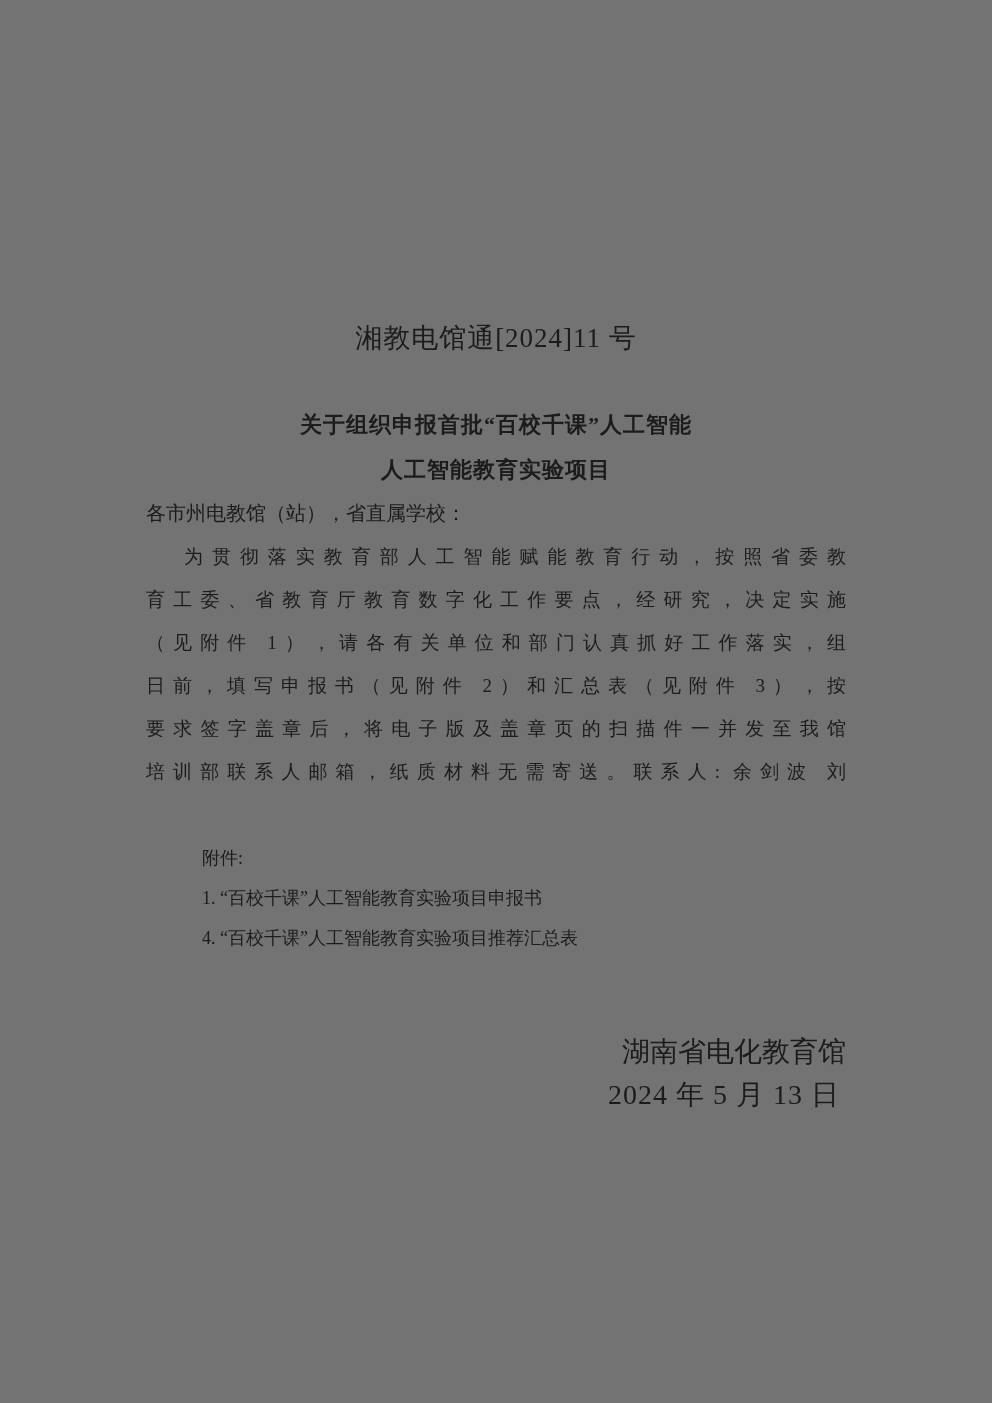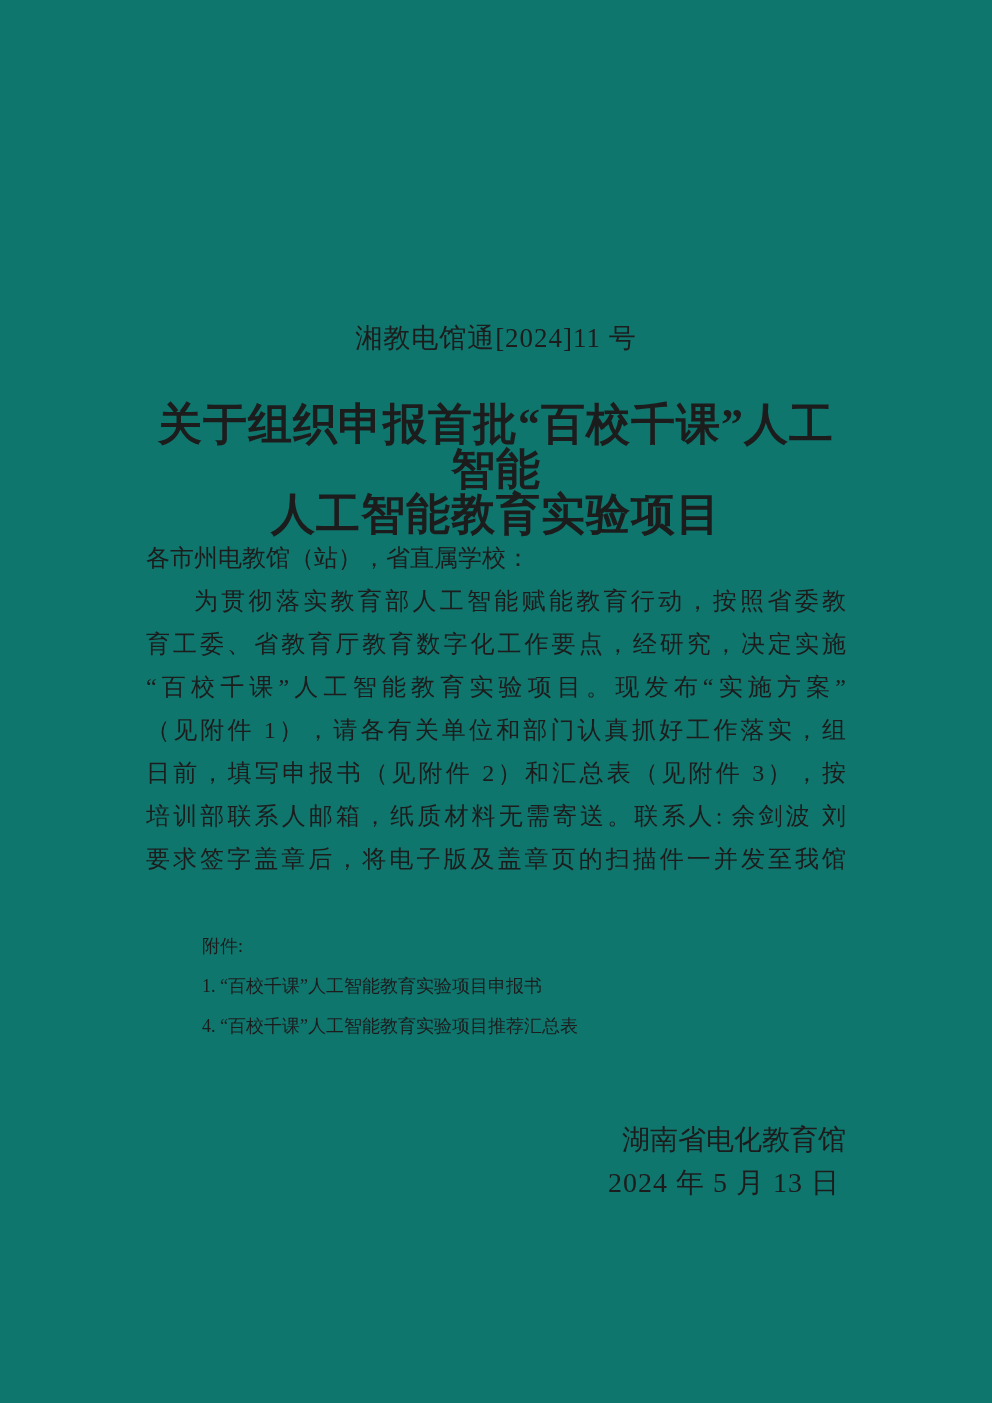--- a/index.html
+++ b/index.html
@@ -4,51 +4,51 @@
 <style>
   html, body {
     margin: 0;
     padding: 0;
     background: #ffffff;
   }
   .page {
     position: relative;
     width: 992px;
     height: 1403px;
-    background: #0f766e;
+    background: #737373;
     overflow: hidden;
     color: #1c1c1c;
     font-family: "Liberation Serif", "DejaVu Serif", serif;
   }
   .content {
     width: 700px;
     margin: 0 auto;
     padding-top: 317px;
     box-sizing: content-box;
   }
   .doc-number {
     text-align: center;
     font-size: 27px;
     line-height: 43px;
     letter-spacing: 1px;
   }
   .title {
     margin-top: 42px;
     text-align: center;
-    font-size: 44px;
+    font-size: 22px;
     font-weight: 700;
     line-height: 45px;
     letter-spacing: 1px;
   }
   .salutation {
-    font-size: 24px;
+    font-size: 20px;
     line-height: 43px;
   }
   .body-para {
-    font-size: 24px;
+    font-size: 19px;
   }
   .body-line {
     line-height: 43px;
     text-align: justify;
     text-align-last: justify;
     white-space: nowrap;
   }
   .body-line.indent {
     text-indent: 2em;
   }
@@ -84,25 +84,24 @@
     <div class="title">
       <div class="title-line">关于组织申报首批“百校千课”人工智能</div>
       <div class="title-line">人工智能教育实验项目</div>
     </div>
 
     <div class="salutation">各市州电教馆（站），省直属学校：</div>
 
     <div class="body-para">
       <div class="body-line indent">为贯彻落实教育部人工智能赋能教育行动，按照省委教</div>
       <div class="body-line">育工委、省教育厅教育数字化工作要点，经研究，决定实施</div>
-      <div class="body-line">“百校千课”人工智能教育实验项目。现发布“实施方案”</div>
       <div class="body-line">（见附件 1），请各有关单位和部门认真抓好工作落实，组</div>
       <div class="body-line">日前，填写申报书（见附件 2）和汇总表（见附件 3），按</div>
+      <div class="body-line">要求签字盖章后，将电子版及盖章页的扫描件一并发至我馆</div>
       <div class="body-line">培训部联系人邮箱，纸质材料无需寄送。联系人: 余剑波 刘</div>
-      <div class="body-line">要求签字盖章后，将电子版及盖章页的扫描件一并发至我馆</div>
     </div>
 
     <div class="attachments">
       <div class="attachments-label">附件:</div>
       <div class="attachment-item">1. “百校千课”人工智能教育实验项目申报书</div>
       <div class="attachment-item">4. “百校千课”人工智能教育实验项目推荐汇总表</div>
     </div>
 
     <div class="signature">
       <div class="signature-org">湖南省电化教育馆</div>

